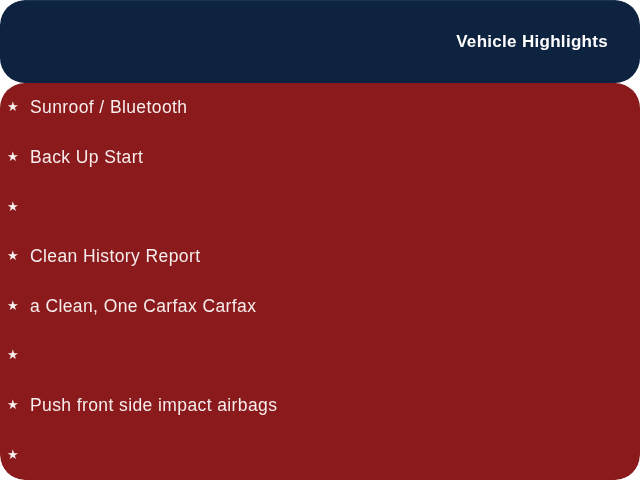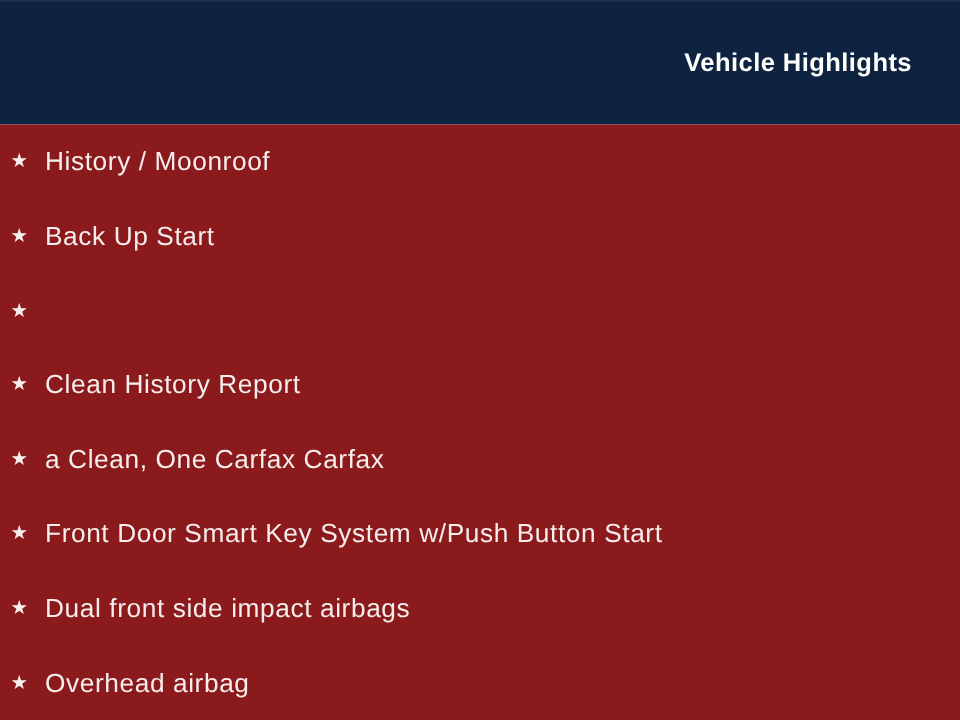--- a/index.html
+++ b/index.html
@@ -1,15 +1,15 @@
 <!DOCTYPE html>
 <html><head>
 <meta charset="utf-8">
 <style>
-  * { margin: 0; padding: 0; box-sizing: border-box; }
+  * { margin: 0; padding: 0; box-sizing: border-box; border-radius: 25px; }
   html, body { width: 640px; height: 480px; overflow: hidden; }
   body { font-family: "Liberation Sans", "DejaVu Sans", sans-serif; }
 
   .banner {
     width: 640px;
     height: 480px;
     display: flex;
     flex-direction: column;
   }
 
@@ -69,44 +69,42 @@
 
 <div class="banner">
 
   <div class="header">
     <span class="header-title">Vehicle Highlights</span>
   </div>
 
   <ul class="body">
     <li class="row">
       <span class="star">★</span>
-      <span class="label">History / Moonroof</span>
+      <span class="label">Sunroof / Bluetooth</span>
     </li>
     <li class="row">
       <span class="star">★</span>
       <span class="label">Back Up Start</span>
     </li>
     <li class="row">
       <span class="star">★</span>
     </li>
     <li class="row">
       <span class="star">★</span>
       <span class="label">Clean History Report</span>
     </li>
     <li class="row">
       <span class="star">★</span>
       <span class="label">a Clean, One Carfax Carfax</span>
     </li>
     <li class="row">
       <span class="star">★</span>
-      <span class="label">Front Door Smart Key System w/Push Button Start</span>
     </li>
     <li class="row">
       <span class="star">★</span>
-      <span class="label">Dual front side impact airbags</span>
+      <span class="label">Push front side impact airbags</span>
     </li>
     <li class="row">
       <span class="star">★</span>
-      <span class="label">Overhead airbag</span>
     </li>
   </ul>
 
 </div>
 
 </body></html>

